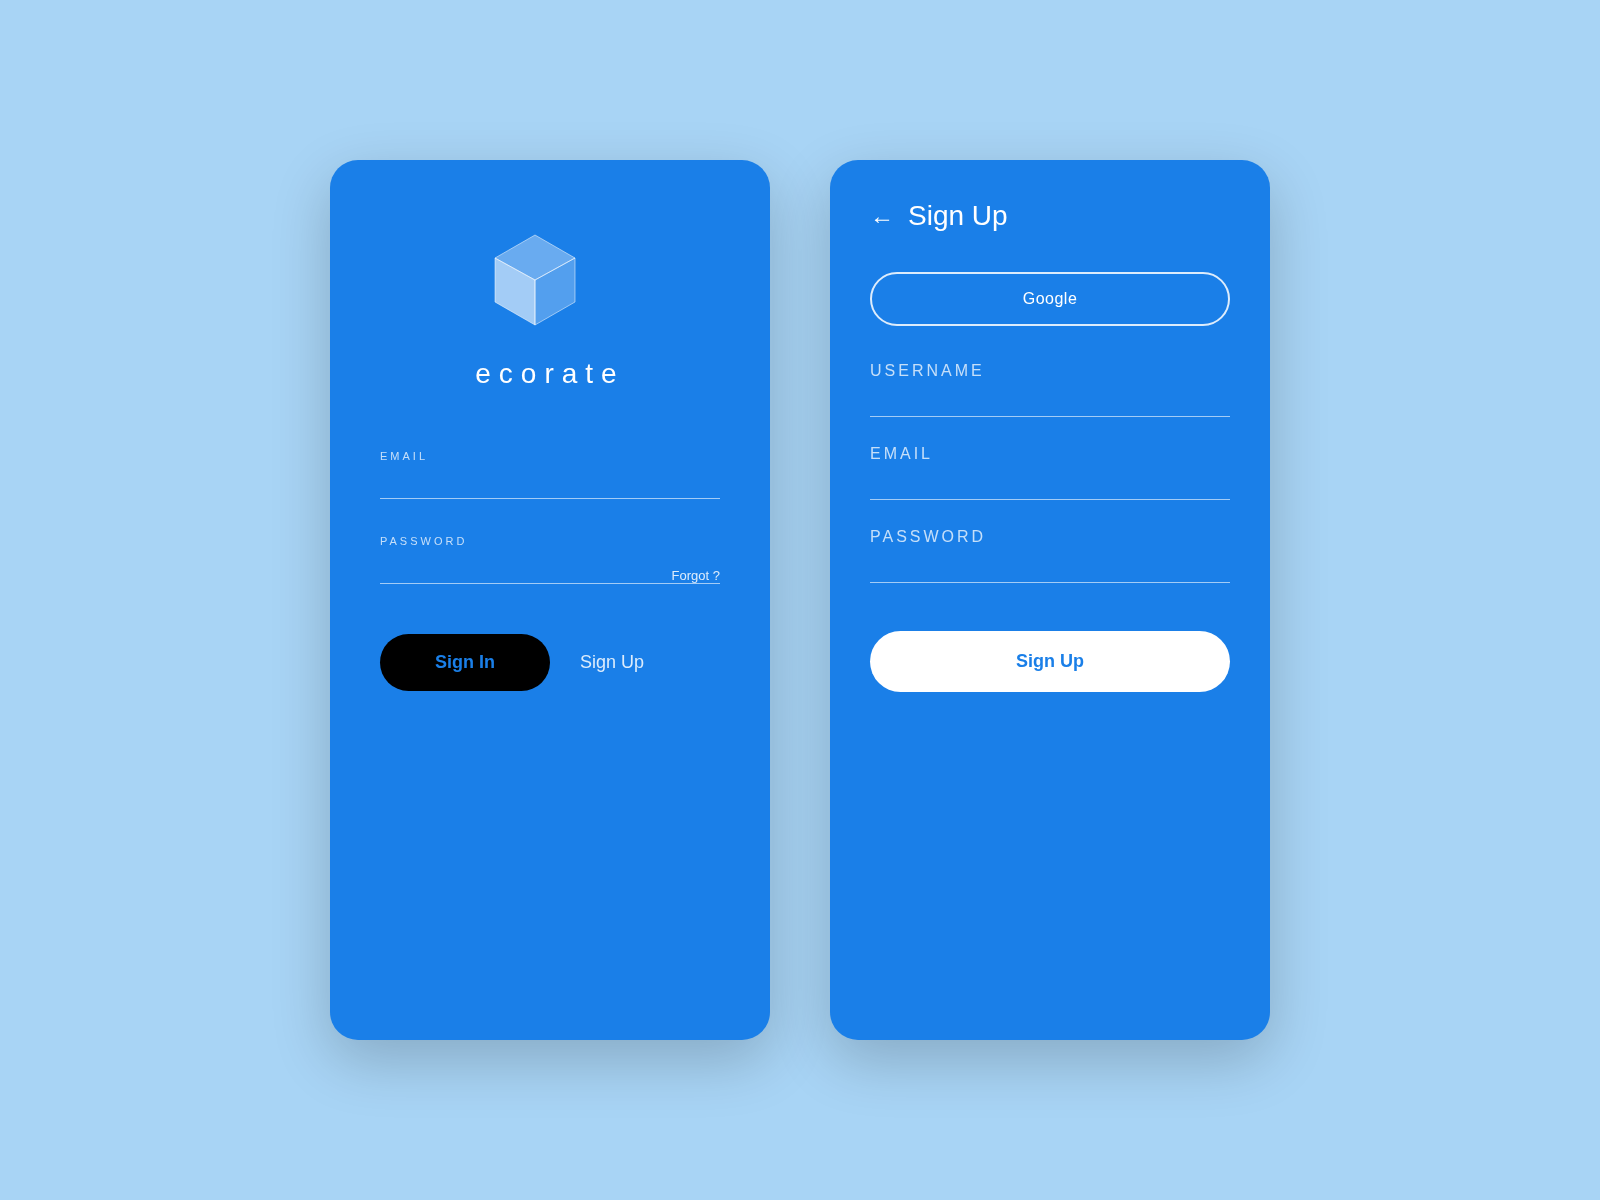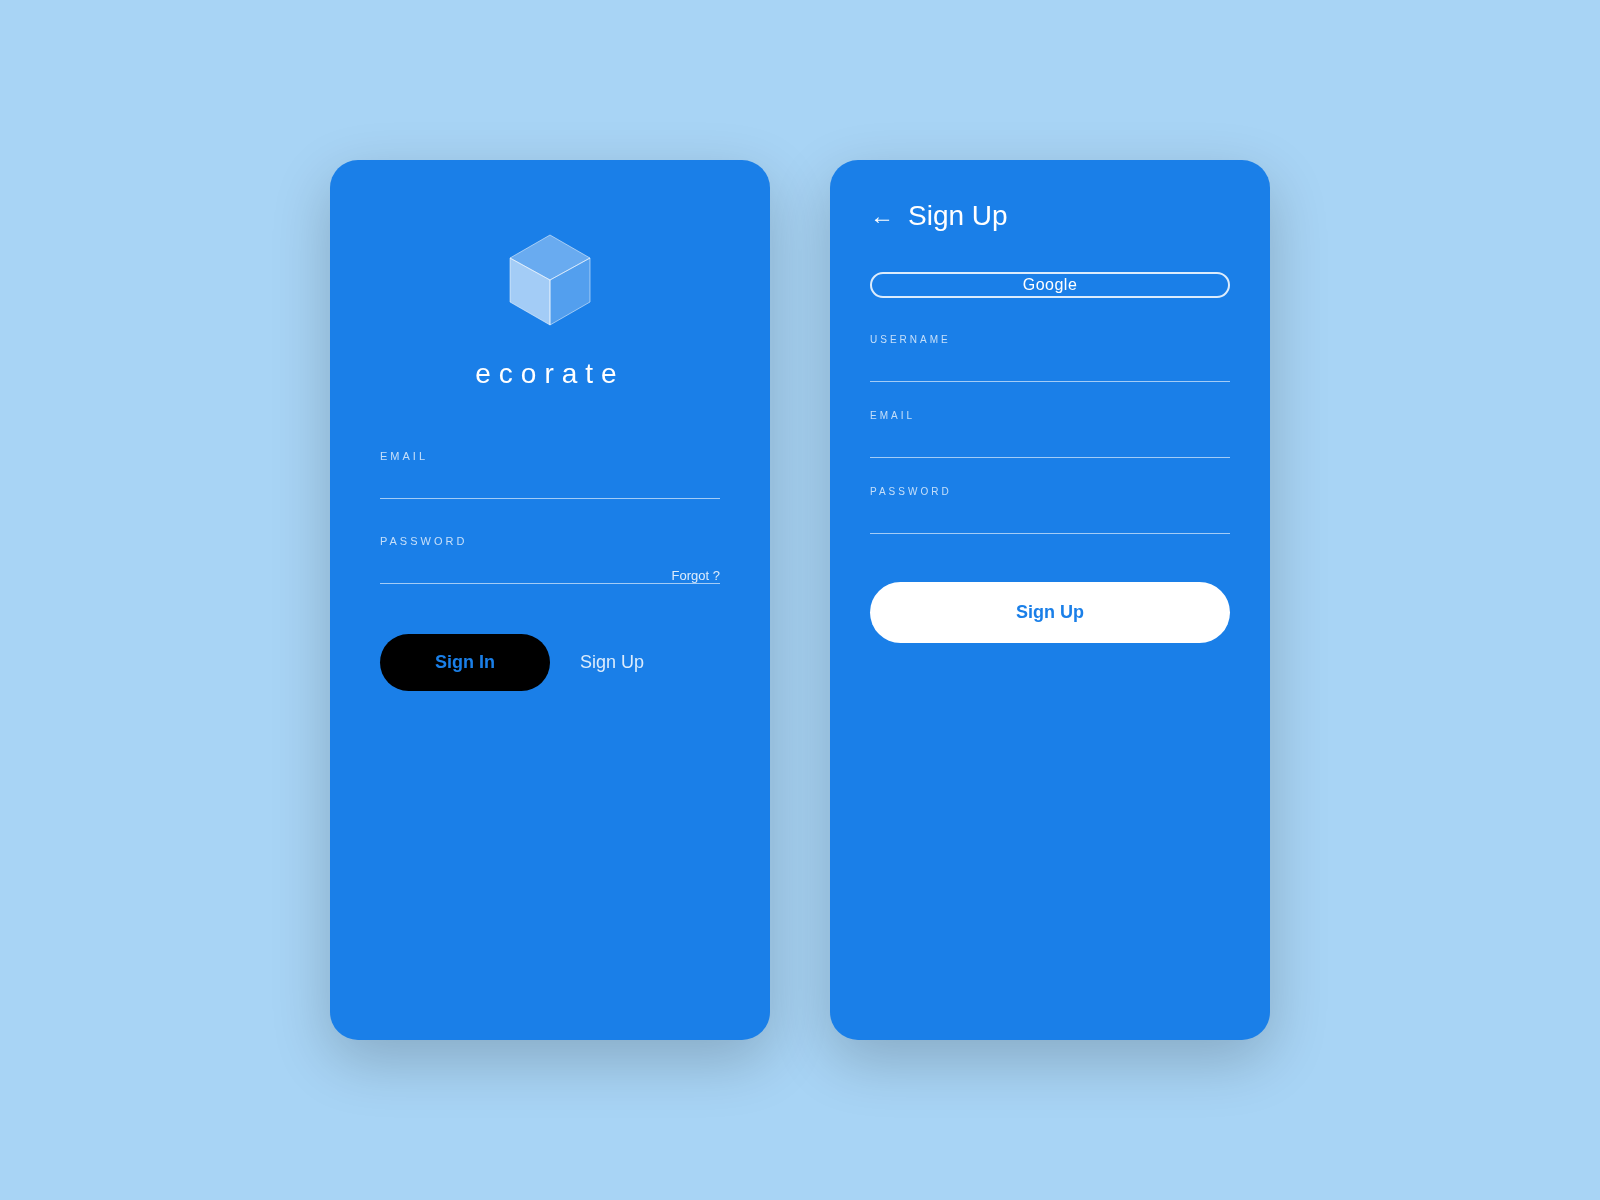--- a/index.html
+++ b/index.html
@@ -28,21 +28,21 @@
       height: 880px;
       display: flex;
       flex-direction: column;
       align-items: center;
       padding: 60px 50px 50px;
     }
 
     .logo-area {
       display: flex;
       flex-direction: column;
-      align-items: center;
+      align-items: flex-start;
       margin-bottom: 60px;
     }
 
     .cube-svg {
       width: 120px;
       height: 120px;
       margin-bottom: 18px;
     }
 
     .brand-name {
@@ -179,37 +179,37 @@
     }
 
     .btn-social {
       flex: 1;
       background: transparent;
       border: 2px solid rgba(255,255,255,0.85);
       border-radius: 50px;
       color: white;
       font-size: 16px;
       font-weight: 400;
-      padding: 2px 10px;
+      padding: 16px 10px;
       cursor: pointer;
       letter-spacing: 0.5px;
     }
 
     .signup-form {
       flex: 1;
     }
 
     .su-field {
       margin-bottom: 28px;
     }
 
     .su-field-label {
       display: block;
       color: rgba(255,255,255,0.75);
-      font-size: 10px;
+      font-size: 16px;
       letter-spacing: 3px;
       font-weight: 500;
       margin-bottom: 6px;
     }
 
     .su-field input {
       width: 100%;
       background: transparent;
       border: none;
       border-bottom: 1.5px solid rgba(255,255,255,0.6);

